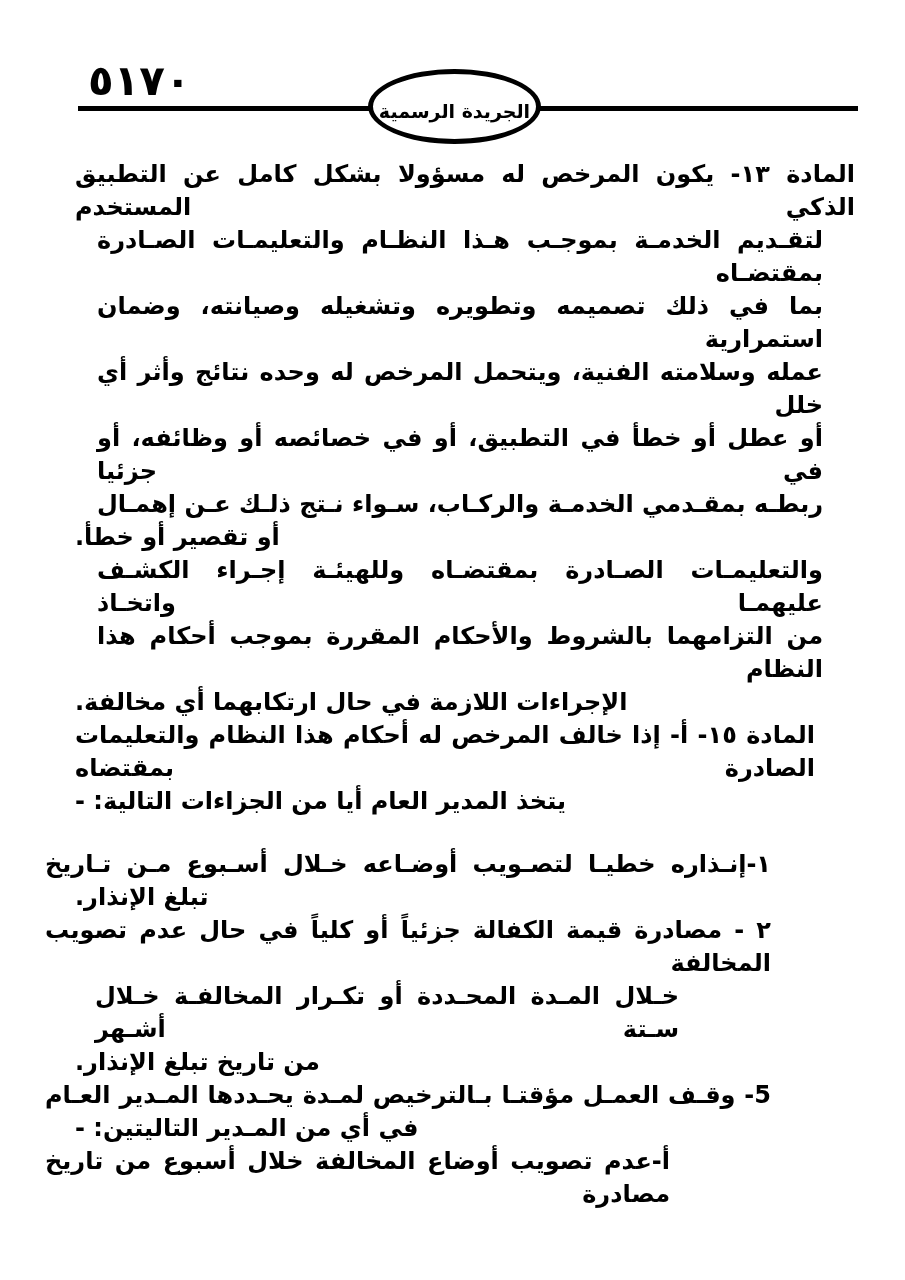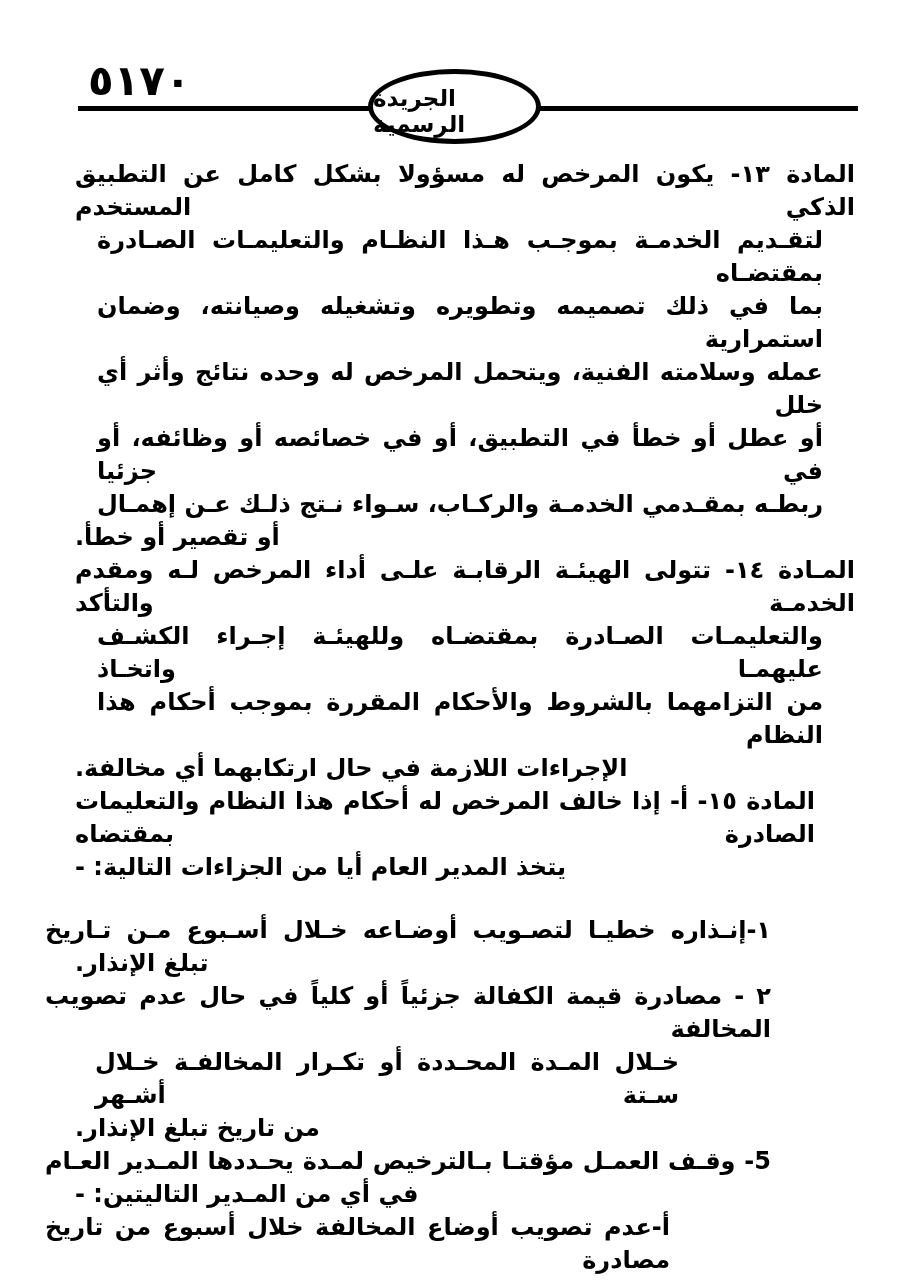--- a/index.html
+++ b/index.html
@@ -29,21 +29,21 @@
     width: 780px; height: 5px; background: #000;
   }
   .gazette-ellipse {
     position: absolute; left: 368px; top: 69px;
     width: 173px; height: 75px;
     border: 5px solid #000; border-radius: 50%;
     background: #fff; box-sizing: border-box;
     display: flex; align-items: center; justify-content: center;
     z-index: 2;
   }
-  .gazette-title { font-size: 23px; font-weight: 700; margin-top: 8px; }
+  .gazette-title { font-size: 19px; font-weight: 700; margin-top: 8px; }
 
   
   .content {
     position: absolute; top: 158px; right: 50px;
     width: 780px;
     direction: rtl;
     font-size: 24px; font-weight: 700;
     line-height: 33px;
   }
   .line { display: block; }
@@ -84,21 +84,20 @@
       <div class="line jf">المادة ١٣- يكون المرخص له مسؤولا بشكل كامل عن التطبيق الذكي المستخدم</div>
       <div class="line jf m-cont">لتقـديم الخدمـة بموجـب هـذا النظـام والتعليمـات الصـادرة بمقتضـاه</div>
       <div class="line jf m-cont">بما في ذلك تصميمه وتطويره وتشغيله وصيانته، وضمان استمرارية</div>
       <div class="line jf m-cont">عمله وسلامته الفنية، ويتحمل المرخص له وحده نتائج وأثر أي خلل</div>
       <div class="line jf m-cont">أو عطل أو خطأ في التطبيق، أو في خصائصه أو وظائفه، أو في جزئيا</div>
       <div class="line jf m-cont">ربطـه بمقـدمي الخدمـة والركـاب، سـواء نـتج ذلـك عـن إهمـال</div>
       <div class="line rt m-a13l7">أو تقصير أو خطأ.</div>
     </div>
 
     <div>
-      <div class="line jf">المـادة ١٤- تتولى الهيئـة الرقابـة علـى أداء المرخص لـه ومقدم الخدمـة والتأكد</div>
       <div class="line jf m-cont">والتعليمـات الصـادرة بمقتضـاه وللهيئـة إجـراء الكشـف عليهمـا واتخـاذ</div>
       <div class="line jf m-cont">من التزامهما بالشروط والأحكام المقررة بموجب أحكام هذا النظام</div>
       <div class="line rt m-a14l4">الإجراءات اللازمة في حال ارتكابهما أي مخالفة.</div>
     </div>
 
     <div>
       <div class="line jf m-a15l1">المادة ١٥- أ- إذا خالف المرخص له أحكام هذا النظام والتعليمات الصادرة بمقتضاه</div>
       <div class="line rt m-a15l2">يتخذ المدير العام أيا من الجزاءات التالية: -</div>
 
       <div class="gap-items">

